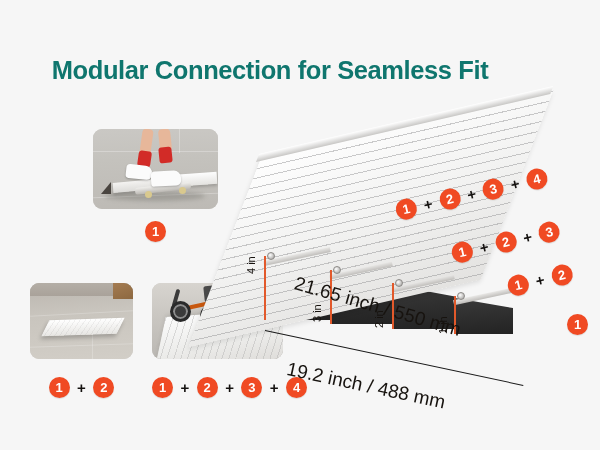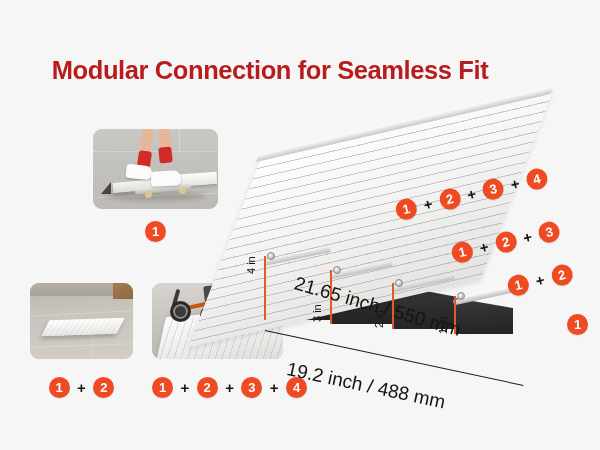--- a/index.html
+++ b/index.html
@@ -21,21 +21,21 @@
     height: 450px;
   }
 
   
   .title {
     position: absolute;
     left: 0;
     top: 56px;
     width: 540px;
     text-align: center;
-    color: #b91c1c;
+    color: #0f766e;
     font-size: 25.5px;
     font-weight: bold;
     letter-spacing: -0.4px;
     white-space: nowrap;
   }
 
   
   .badge {
     display: inline-block;
     width: 21px;

